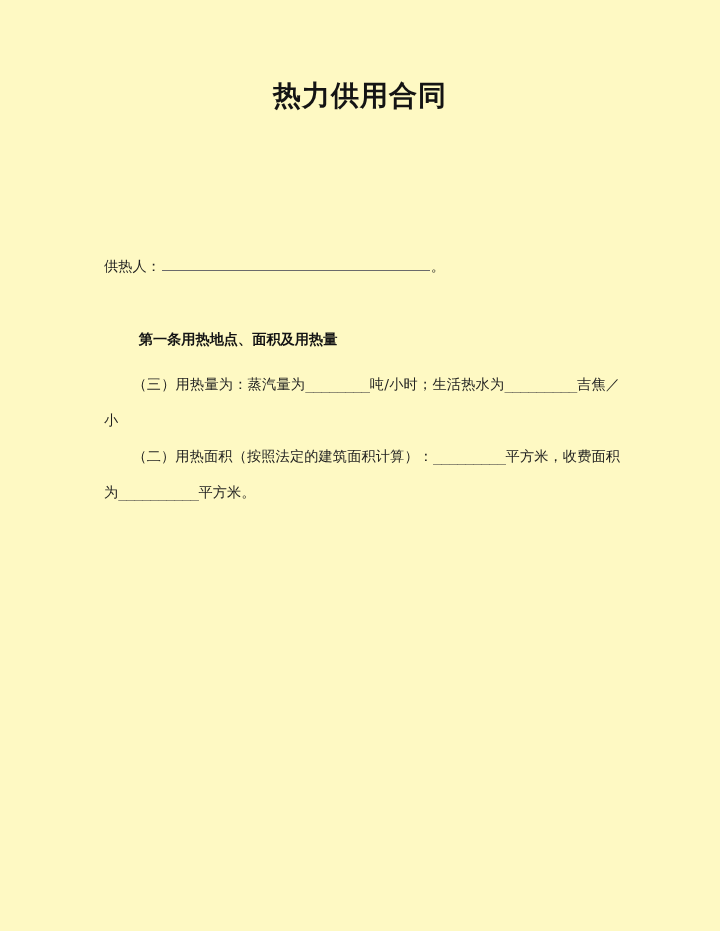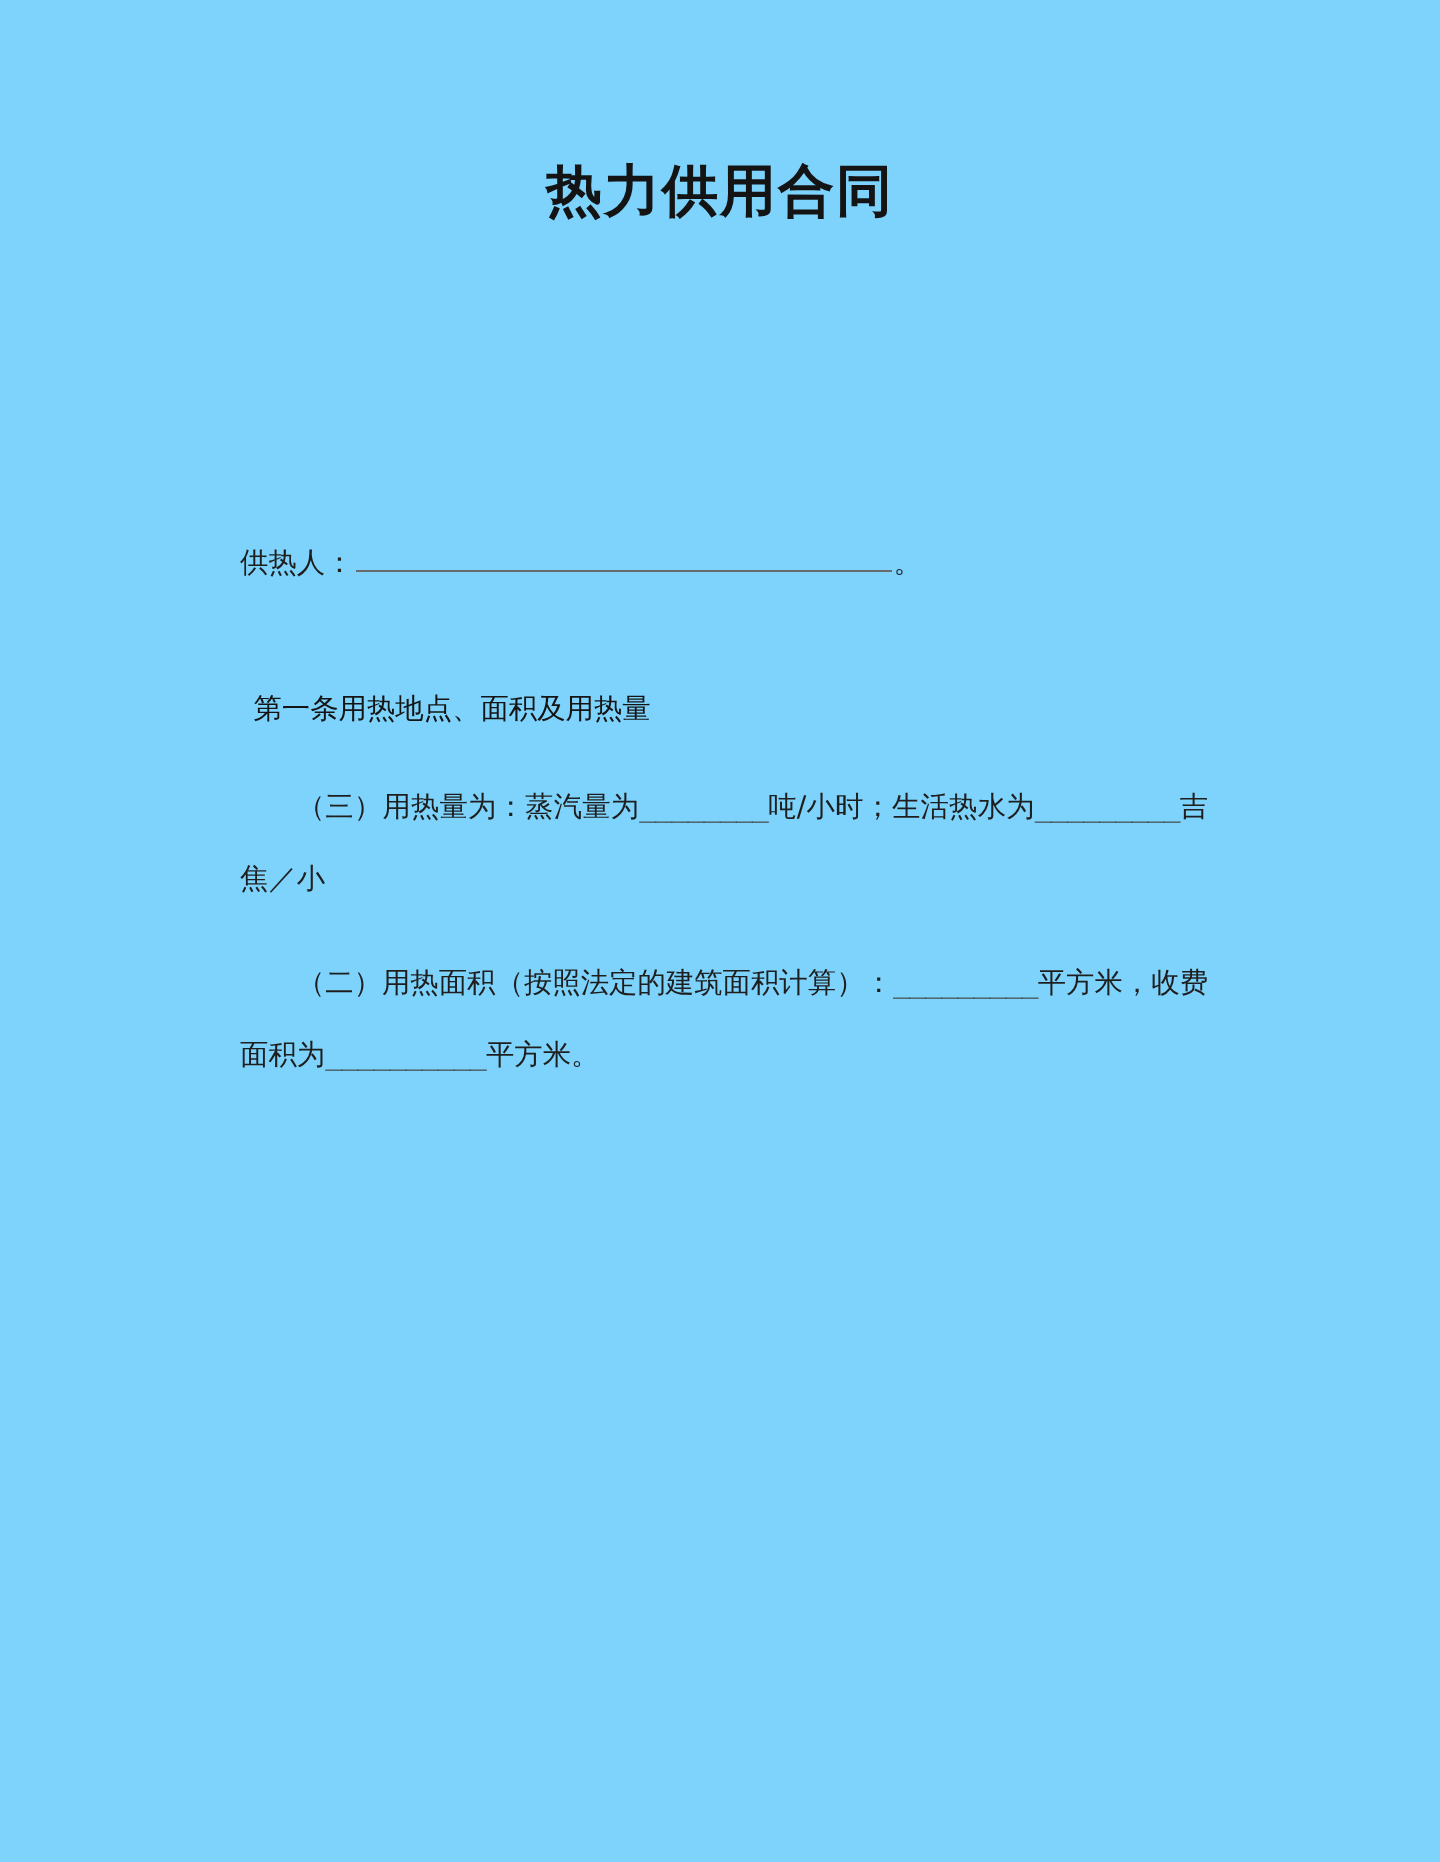--- a/index.html
+++ b/index.html
@@ -14,21 +14,21 @@
     position: relative;
     overflow: hidden;
     font-family: "DejaVu Sans", "Liberation Sans", sans-serif;
     color: #1a1a1a;
     -webkit-font-smoothing: antialiased;
   }
 
   .page {
     position: absolute;
     inset: 0;
-    background: #7dd3fc;
+    background: #fef9c3;
   }
 
   
   .doc-title {
     position: absolute;
     top: 76px;
     left: 0;
     width: 720px;
     text-align: center;
     font-size: 28px;
@@ -46,41 +46,41 @@
     width: 516px;
   }
 
   .para {
     font-size: 14.2px;
     line-height: 36px;
     color: #1e1e1e;
     text-align: justify;
     text-justify: inter-ideograph;
     word-break: break-all;
-    margin: 16px;
+    margin: 0;
   }
 
   .para.indent {
     text-indent: 2em;
   }
 
   
   .gap-field   { margin-bottom: 40px; }
   .gap-para    { margin-bottom: 38px; }
   .gap-heading { margin-bottom: 38px; }
   .gap-item    { margin-bottom: 42px; }
   .gap-item2   { margin-bottom: 38px; }
 
   .heading {
     font-size: 14.2px;
-    font-weight: 400;
+    font-weight: 700;
     line-height: 30px;
     color: #141414;
     text-indent: 1.6em;
-    margin: 0;
+    margin: 12px;
   }
 
   
   .blank-rule {
     display: inline-block;
     vertical-align: baseline;
     border-bottom: 1.6px solid #6b6b6b;
     height: 0.95em;
     margin: 0 1px;
   }

